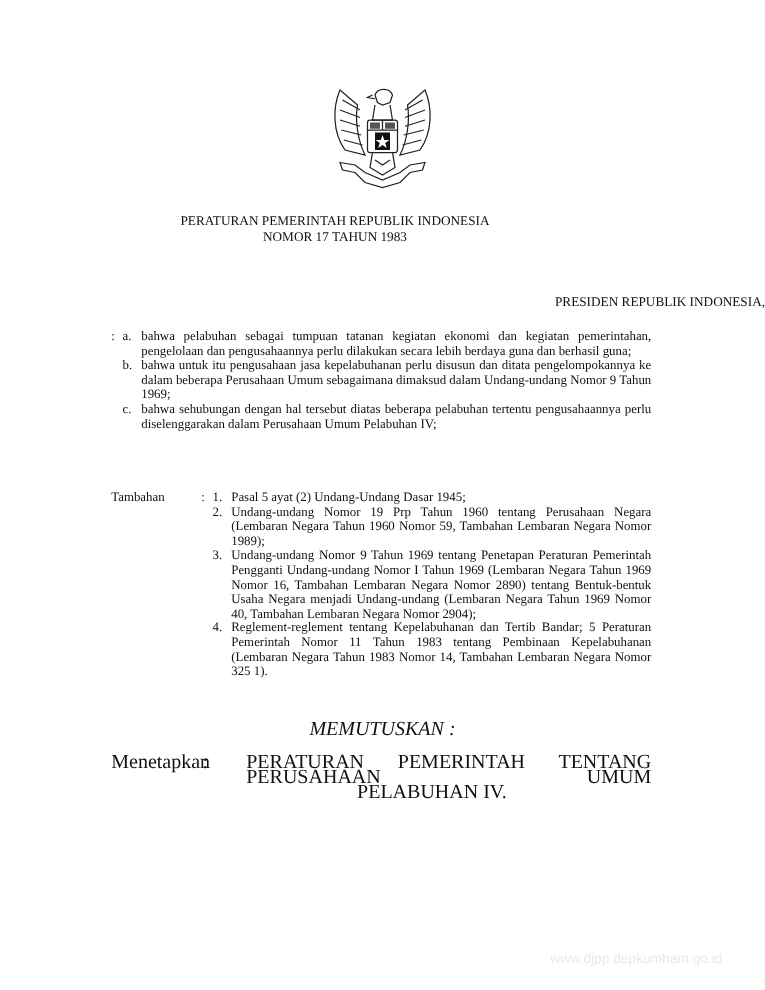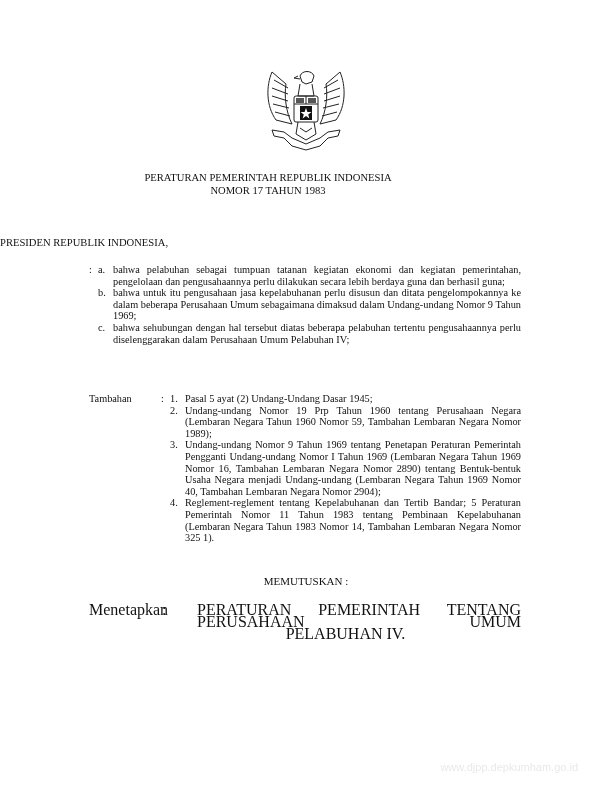--- a/index.html
+++ b/index.html
@@ -3,32 +3,32 @@
 <meta charset="utf-8">
 <style>
   html, body { margin: 0; padding: 0; background: #ffffff; }
   body { width: 612px; height: 792px; position: relative; overflow: hidden;
          font-family: "Liberation Serif", serif; color: #111; }
   .page { position: absolute; left: 0; top: 0; width: 612px; height: 792px; }
   .emblem { position: absolute; left: 262px; top: 66px; width: 88px; height: 90px; }
   .title-block { position: absolute; left: 0; width: 536px; top: 171px; text-align: center;
                  font-size: 10.6px; line-height: 13px; }
   .title-block div { white-space: nowrap; }
-  .president { position: absolute; left: 0; width: 612px; top: 237px; text-align: left;
+  .president { position: absolute; left: 0; width: 612px; top: 237px; text-align: right;
                font-size: 10.6px; }
   .section { position: absolute; left: 89px; width: 432px; font-size: 10.3px; line-height: 11.6px; }
   .row { display: flex; }
   .lbl { width: 72px; flex: none; white-space: nowrap; }
   .colon { width: 9px; flex: none; }
   .items { flex: 1; }
   .item { display: flex; }
   .num { width: 15px; flex: none; text-align: left; }
   .txt { flex: 1; text-align: justify; }
   .memutuskan { position: absolute; left: 0; width: 612px; top: 575px; text-align: center;
-                font-size: 11px; }
+                font-size: 16px; font-style: italic; }
   .menetapkan { position: absolute; left: 89px; width: 432px; top: 604px; font-size: 16px; line-height: 12px; }
   .menetapkan .txt { text-align: justify; text-align-last: justify; margin-left: 27px; }
   .menetapkan .txt2 { text-align: center; }
   .watermark { position: absolute; right: 34px; top: 761px; font-family: "Liberation Sans", sans-serif;
                font-size: 11px; color: #e9e9e9; }
 </style>
 </head>
 <body>
 
 <div class="page">

